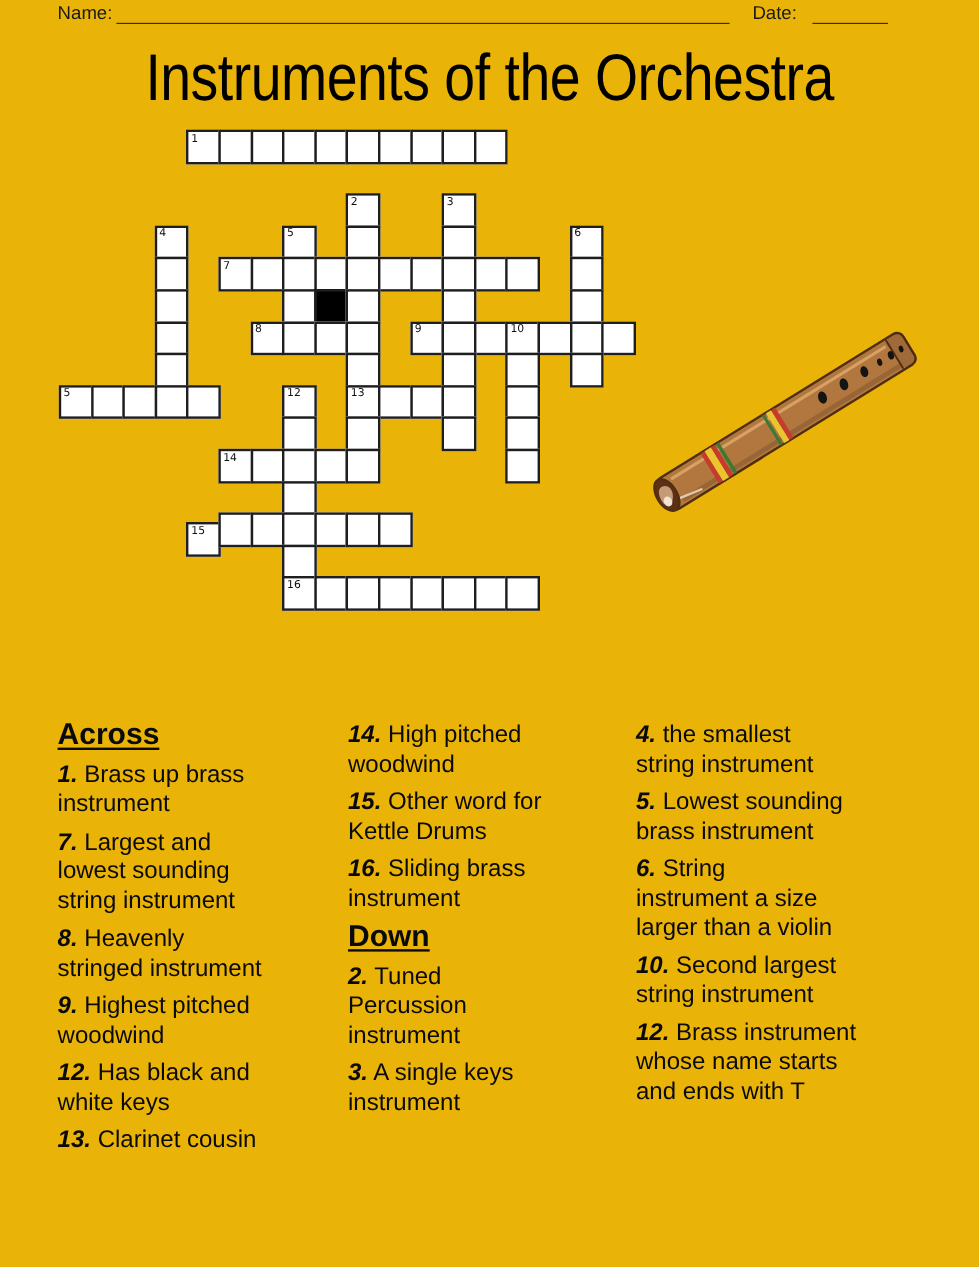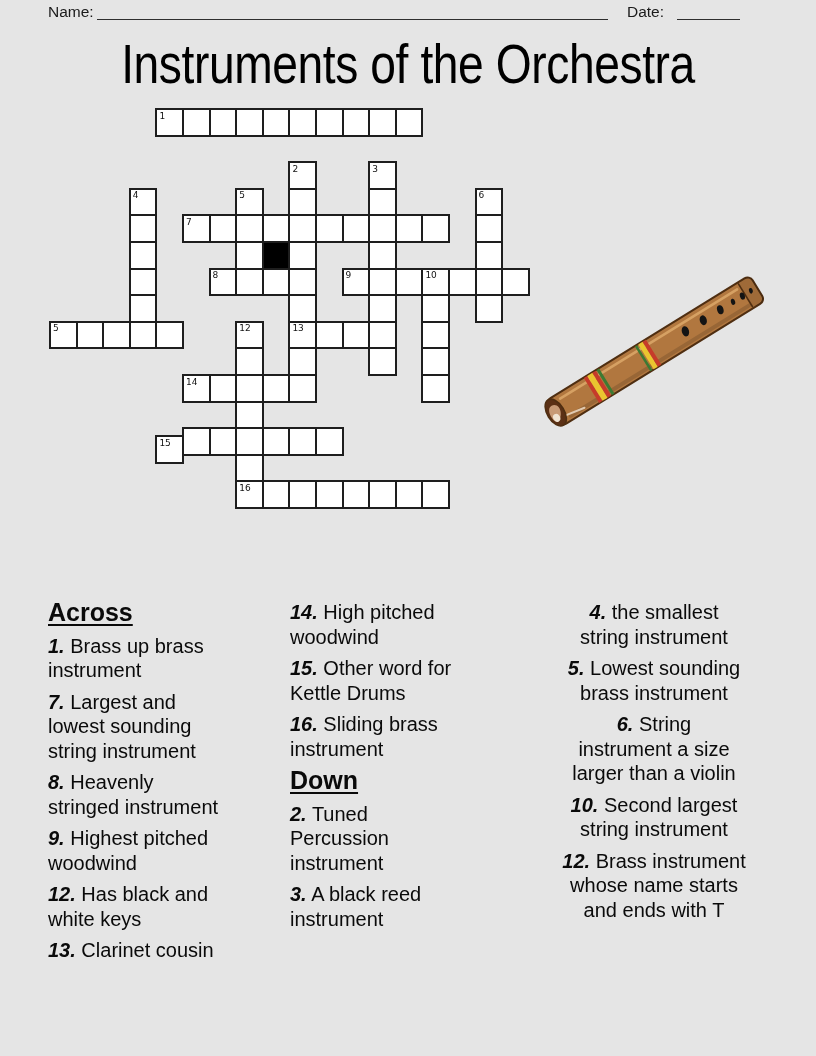--- a/index.html
+++ b/index.html
@@ -1,17 +1,17 @@
 <!DOCTYPE html>
 <html><head>
 <meta charset="utf-8">
 <style>
   html,body { margin:0; padding:0; background:#fff; }
   .page {
-    position:relative; width:816px; height:1056px; background:#e5e5e5;
+    position:relative; width:816px; height:1056px; background:#eab308;
     font-family:"Liberation Sans", sans-serif; color:#000; overflow:hidden;
   }
   
   .hdr-label { position:absolute; top:3px; font-size:15.5px; color:#1a1a1a; }
   .name-label { left:48px; }
   .date-label { left:627px; }
   .blank-line { position:absolute; top:2px; height:17px; border-bottom:1.7px solid #2e2e2e; }
   .name-line { left:97px; width:511px; }
   .date-line { left:677px; width:63px; }
   
@@ -34,21 +34,21 @@
     display:block; font-size:9px; line-height:1;
     padding:1.5px 0 0 2px; color:#111;
     font-family:"DejaVu Sans", sans-serif;
   }
   
   .clues-col {
     position:absolute; top:600px; font-size:20px; line-height:24.5px; color:#0a0a0a;
   }
   #clue-col-1 { left:48px;  width:225px; }
   #clue-col-2 { left:290px; width:218px; }
-  #clue-col-3 { left:530px; width:248px;text-align:center; }
+  #clue-col-3 { left:530px; width:248px; }
   .clue-heading {
     font-size:25px; font-weight:bold; text-decoration:underline;
     text-underline-offset:3px; margin:0 0 9px 0;
   }
   .clue { margin:0 0 7px 0; }
   .clue b { font-weight:bold;font-style:italic; }
   .clue-text { white-space:pre-line; }
   
   .flute-svg { position:absolute; left:522px; top:254px; }
 </style>
@@ -251,21 +251,21 @@
       <p class="clue"><b>14.</b><span class="clue-text"> High pitched
 woodwind</span></p>
       <p class="clue"><b>15.</b><span class="clue-text"> Other word for
 Kettle Drums</span></p>
       <p class="clue"><b>16.</b><span class="clue-text"> Sliding brass
 instrument</span></p>
       <div class="clue-heading">Down</div>
       <p class="clue"><b>2.</b><span class="clue-text"> Tuned
 Percussion
 instrument</span></p>
-      <p class="clue"><b>3.</b><span class="clue-text"> A black reed
+      <p class="clue"><b>3.</b><span class="clue-text"> A single keys
 instrument</span></p>
     </div>
   <div class="clues-col" id="clue-col-3">
       <p class="clue"><b>4.</b><span class="clue-text"> the smallest
 string instrument</span></p>
       <p class="clue"><b>5.</b><span class="clue-text"> Lowest sounding
 brass instrument</span></p>
       <p class="clue"><b>6.</b><span class="clue-text"> String
 instrument a size
 larger than a violin</span></p>

